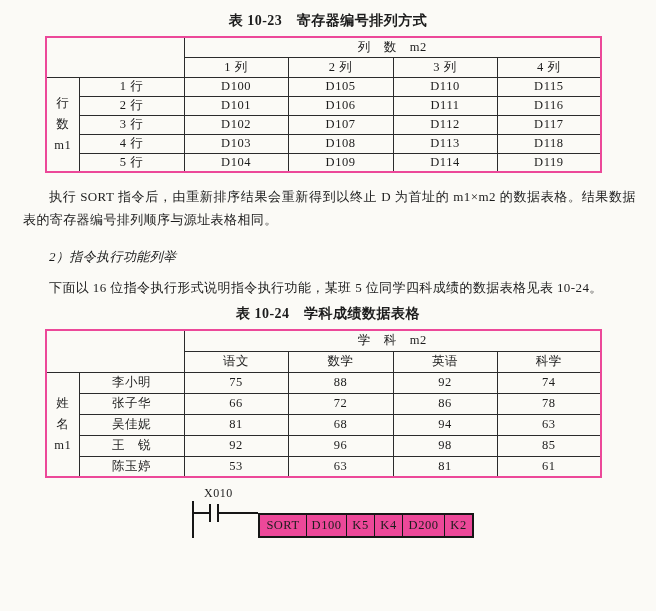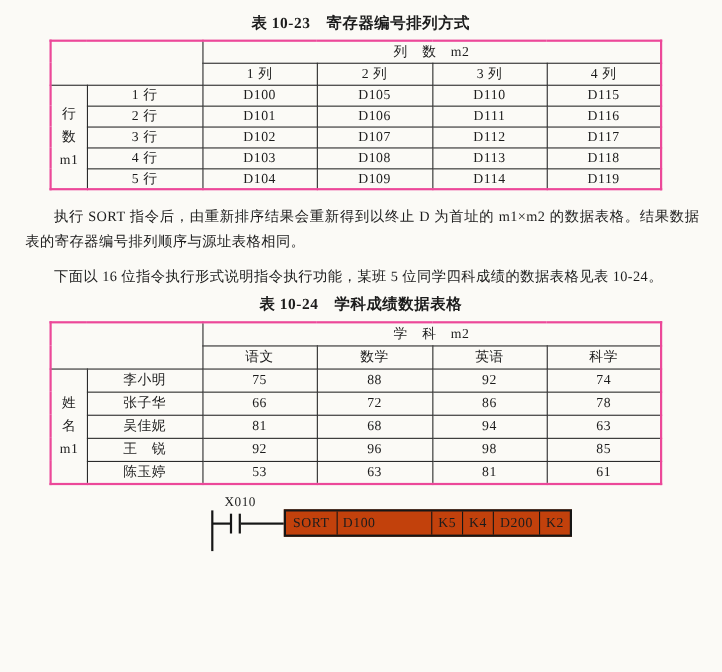--- a/index.html
+++ b/index.html
@@ -58,31 +58,31 @@
     position:absolute; left:192px; top:4px;
     font-size:12px; letter-spacing:0.5px;margin-left:12px;
   }
   .ladder .shape { position:absolute; background:#161616; }
   .rail  { left:192px; top:19px; width:2px;  height:37px; }
   .wire1 { left:193px; top:30px; width:17px; height:2px; }
   .wire2 { left:219px; top:30px; width:39px; height:2px; }
   .bar1  { left:209px; top:22px; width:2px;  height:18px; }
   .bar2  { left:217px; top:22px; width:2px;  height:18px; }
   .ibox {
-    position:absolute; left:258px; top:18px; height:25px;
+    position:absolute; left:258px; top:31px; height:25px;
     display:flex; align-items:stretch;
-    border:2px solid #161616; background:#c2410c;
+    border:2px solid #161616; background:#ec4899;
   }
   .icell {
     display:flex; align-items:center; justify-content:center;
     font-size:12.5px; letter-spacing:0.5px;
     border-left:1.5px solid #161616;
   }
   .icell:first-child { border-left:none; }
-  .c0 { width:46px; } .c1 { width:40px; } .c2 { width:28px;margin-left:46px; }
+  .c0 { width:46px; } .c1 { width:40px; } .c2 { width:28px; }
   .c3 { width:28px; } .c4 { width:42px; } .c5 { width:28px; }
 </style>
 </head>
 <body>
 
 <div>
 
   <div class="caption t1">表 10-23　寄存器编号排列方式</div>
 
   <table class="t1-table">
@@ -143,20 +143,21 @@
       <td>D104</td>
       <td>D109</td>
       <td>D114</td>
       <td>D119</td>
     </tr>
   </tbody>
     </table>
 
   <p class="para p1">执行 SORT 指令后，由重新排序结果会重新得到以终止 D 为首址的 m1×m2 的数据表格。结果数据表的寄存器编号排列顺序与源址表格相同。</p>
 
+  <p class="para sub">2）指令执行功能列举</p>
 
   <p class="para p2">下面以 16 位指令执行形式说明指令执行功能，某班 5 位同学四科成绩的数据表格见表 10-24。</p>
 
   <div class="caption t2">表 10-24　学科成绩数据表格</div>
 
   <table class="t2-table">
     <colgroup>
       <col style="width:33px">
         <col style="width:105px">
       <col style="width:104px">

